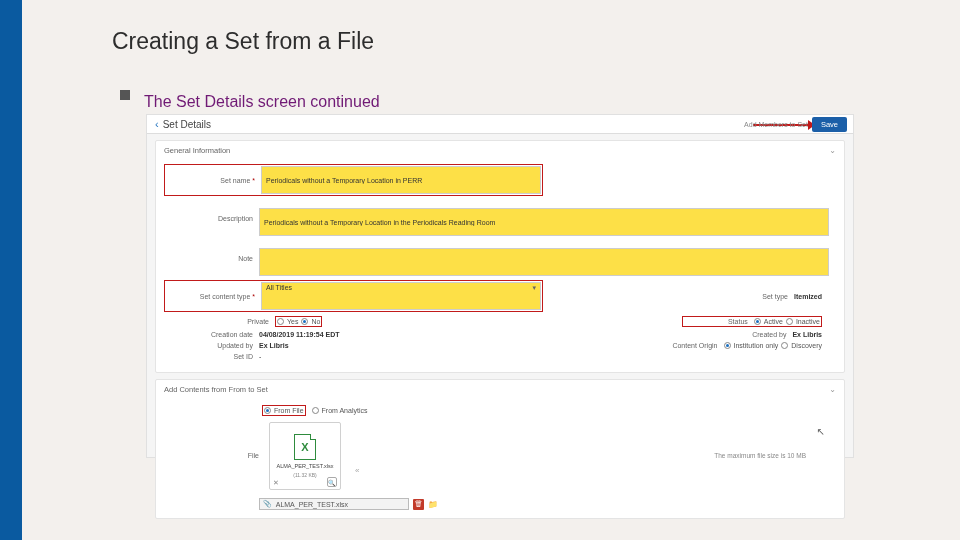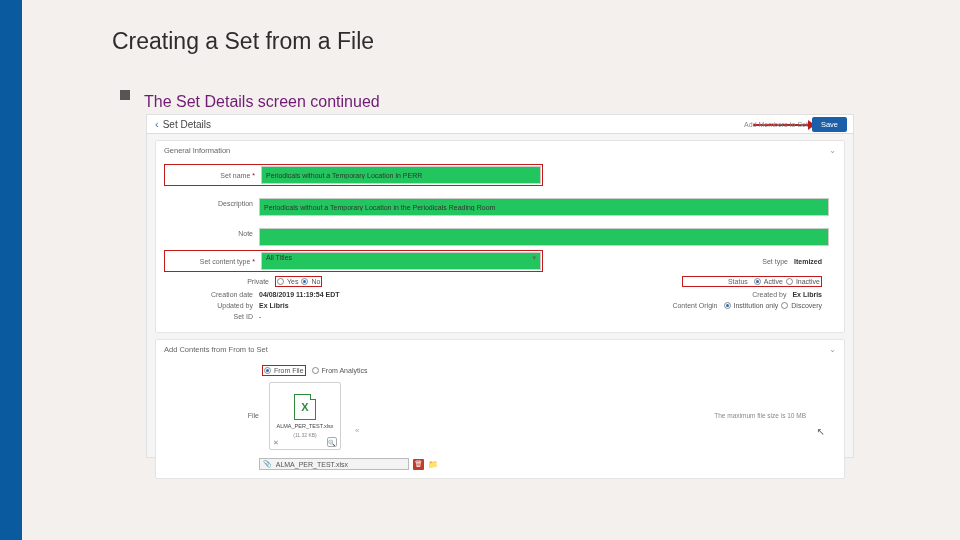--- a/index.html
+++ b/index.html
@@ -26,21 +26,21 @@
 
   
   .panel { background: #fff; margin: 6px 8px; border: 1px solid #e4e4e4; border-radius: 2px; }
   .panel-header { font-size: 7.5px; color: #666; padding: 5px 8px; display: flex; justify-content: space-between; align-items: flex-start; gap: 44px; }
   .chev-d { color: #999; font-size: 8px; }
   .panel-body { padding: 4px 8px 8px 8px; }
 
   .row { display: flex; align-items: center; margin-bottom: 4px; }
   .lab { width: 95px; text-align: right; padding-right: 6px; font-size: 7px; color: #666; }
   .req::after { content: " *"; color: #a00; }
-  .inp { height: 18px; border: 1px solid #ccc; background: #22c55e; font-size: 7px; padding: 1px 4px; color: #333; }
+  .inp { height: 28px; border: 1px solid #ccc; background: #fde047; font-size: 7px; padding: 1px 4px; color: #333; }
   .inp-wide { width: 280px; }
   .inp-full { width: 570px; margin-top: 8px; }
   .redbox { border: 1.5px solid #c11a1a; padding: 1px; display: inline-flex; align-items: center; }
 
   .half-right { position: absolute; right: 14px; display: flex; align-items: center; }
   .rlab { width: 70px; text-align: right; padding-right: 6px; font-size: 7px; color: #666; }
   .val { font-size: 7px; color: #333; }
   .bold { font-weight: bold; }
 
   .radio-grp { display: flex; align-items: center; gap: 3px; font-size: 7px; }

